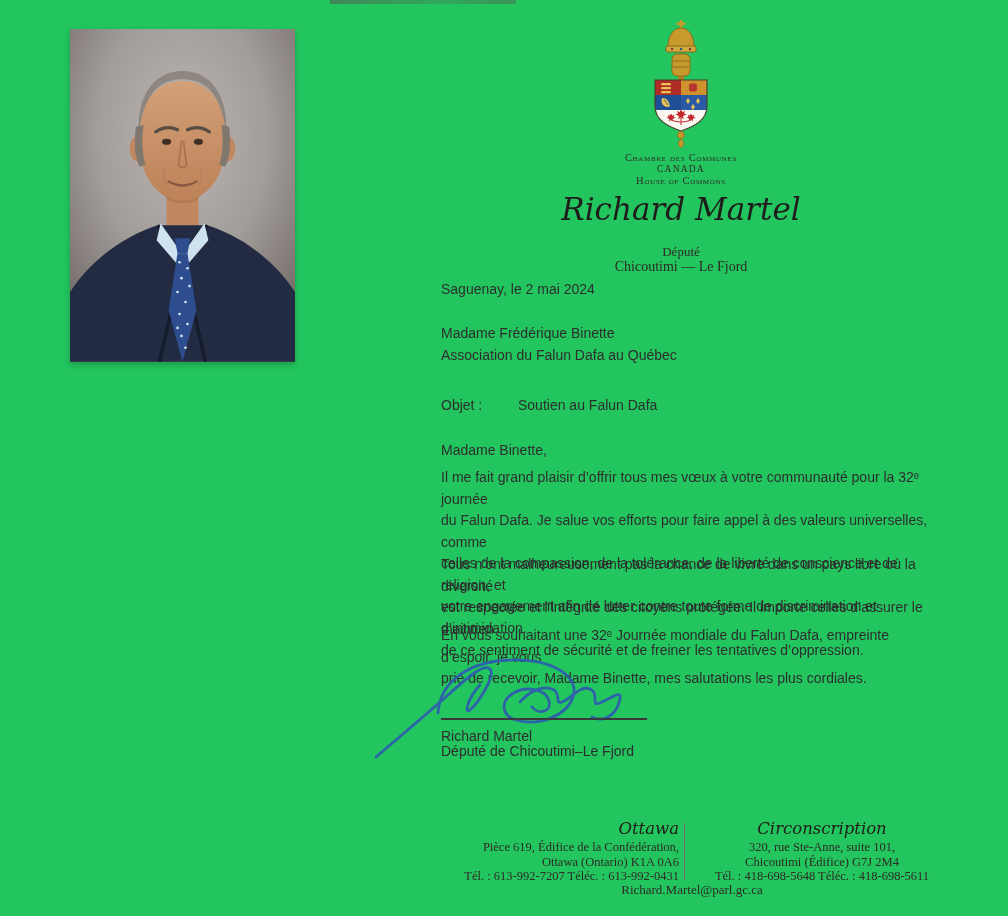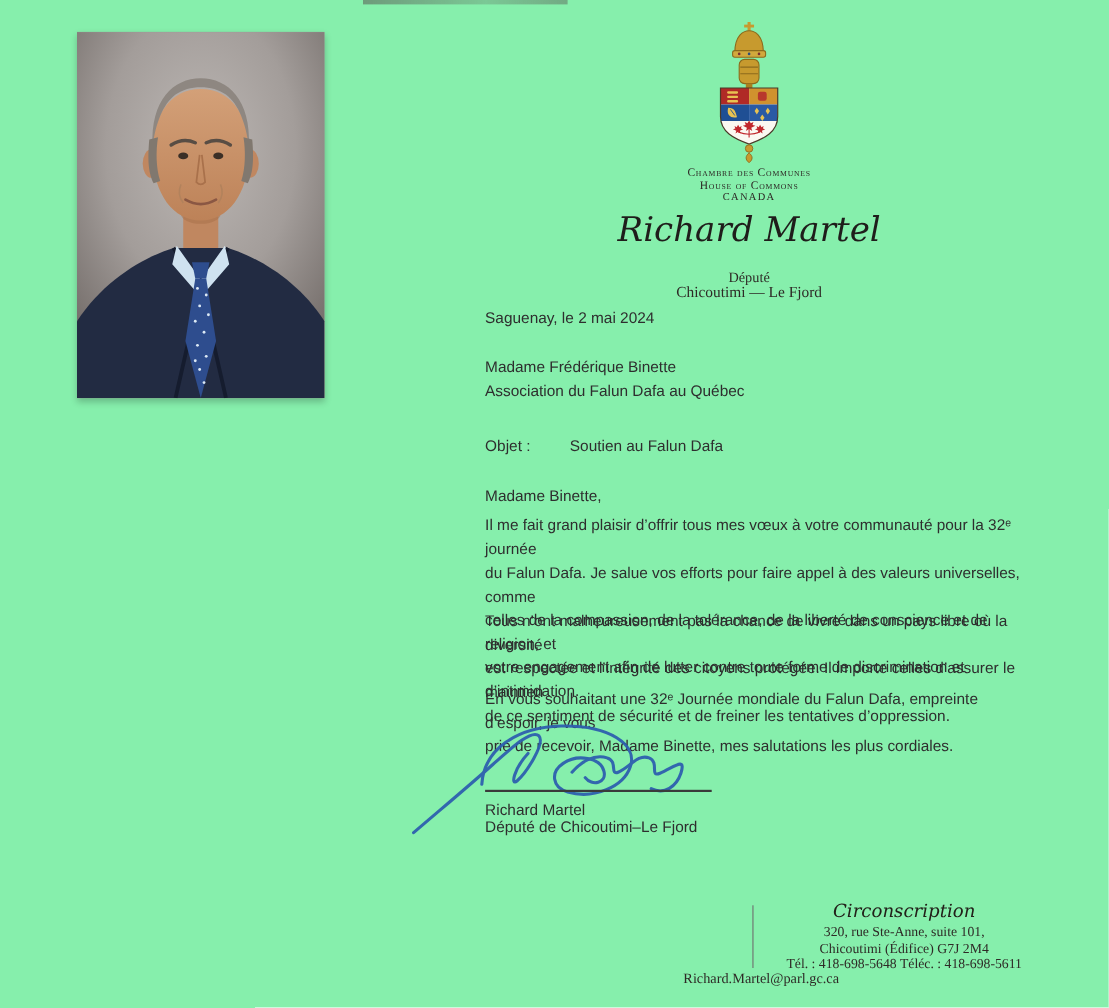--- a/index.html
+++ b/index.html
@@ -1,21 +1,21 @@
 <!DOCTYPE html>
 <html><head>
 <meta charset="utf-8">
 <style>
   * { box-sizing: border-box; }
   html, body { margin: 0; padding: 0; background: #ffffff; }
   .page {
     position: relative;
     width: 1008px;
     height: 916px;
-    background: #86efac;
+    background: #22c55e;
     font-family: "Liberation Sans", sans-serif;
     color: #2b2b2b;
     overflow: hidden;
   }
   .abs { position: absolute; }
 
   
   .scan-artifact {
     left: 330px; top: 0; width: 186px; height: 4px;
     background: linear-gradient(90deg, rgba(90,85,82,.55), rgba(90,85,82,.25) 60%, rgba(90,85,82,.45));
@@ -193,22 +193,22 @@
         </g>
         <path d="M28,100 Q38,104 48,100 M38,97 L38,105" stroke="#c1272d" stroke-width="1" fill="none"></path>
       </g>
       <path d="M12,60 H64 V86 C64,100 52,106 38,111 C24,106 12,100 12,86 Z" fill="none" stroke="#4a3a28" stroke-width="1.1"></path>
 
       <circle cx="38" cy="115" r="3.4" fill="#c79a2e" stroke="#8c6a1c" stroke-width="0.8"></circle>
       <path d="M38,119 C41.6,122 41.6,125 38,128 C34.4,125 34.4,122 38,119 Z" fill="#c79a2e" stroke="#8c6a1c" stroke-width="0.8"></path>
     </svg>
     <div class="org-block">
       <div class="org-line">Chambre des Communes</div>
+      <div class="org-line canada">CANADA</div>
       <div class="org-line">House of Commons</div>
-      <div class="org-line canada">CANADA</div>
     </div>
     <div class="mp-name">Richard Martel</div>
     <div class="mp-role">Député</div>
     <div class="mp-riding">Chicoutimi — Le Fjord</div>
   </div>
 
   <div class="abs body-text" style="left:441px; top:279px;">Saguenay, le 2 mai 2024</div>
 
   <div class="abs body-text" style="left:441px; top:323px;">
     <div>Madame Frédérique Binette</div>
@@ -236,20 +236,26 @@
       <path d="M4,102 C32,78 56,58 76,40 C96,22 112,8 118,14 C124,21 106,48 98,55 C92,60 95,44 108,30"></path>
       <path d="M66,58 C68,26 98,6 138,5 C182,4 208,22 201,42 C195,60 168,72 144,65 C130,61 128,47 140,39 C153,30 174,34 177,46 C180,57 166,60 160,52"></path>
       <path d="M148,47 C156,38 168,30 180,34 C190,37 182,50 190,47 C200,43 208,30 218,34 C228,38 218,52 228,48 C240,43 252,32 247,48 C243,60 232,68 220,62"></path>
     </g>
   </svg>
 
   <div class="abs sig-line"></div>
   <div class="abs body-text sig-name">Richard Martel</div>
   <div class="abs body-text sig-title">Député de Chicoutimi–Le Fjord</div>
 
+  <div class="abs footer-col f-ottawa">
+    <div class="footer-heading">Ottawa</div>
+    <div>Pièce 619, Édifice de la Confédération,</div>
+    <div>Ottawa (Ontario) K1A 0A6</div>
+    <div>Tél. : 613-992-7207 Téléc. : 613-992-0431</div>
+  </div>
 
   <div class="abs f-divider"></div>
 
   <div class="abs footer-col f-const">
     <div class="footer-heading">Circonscription</div>
     <div>320, rue Ste-Anne, suite 101,</div>
     <div>Chicoutimi (Édifice) G7J 2M4</div>
     <div>Tél. : 418-698-5648 Téléc. : 418-698-5611</div>
   </div>
 

